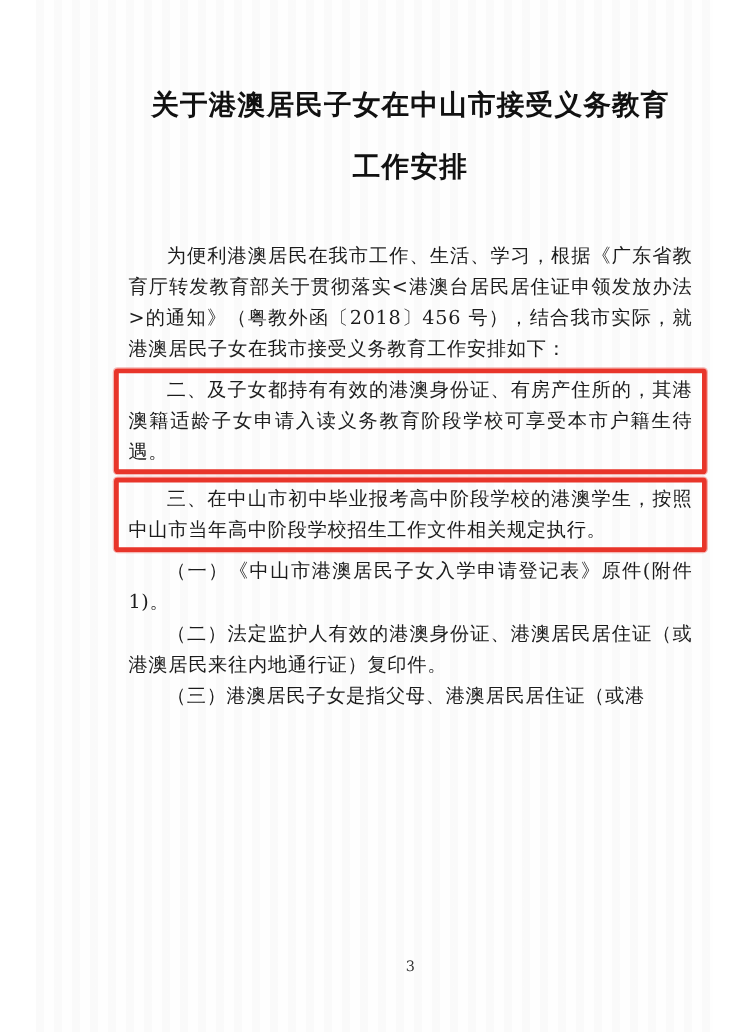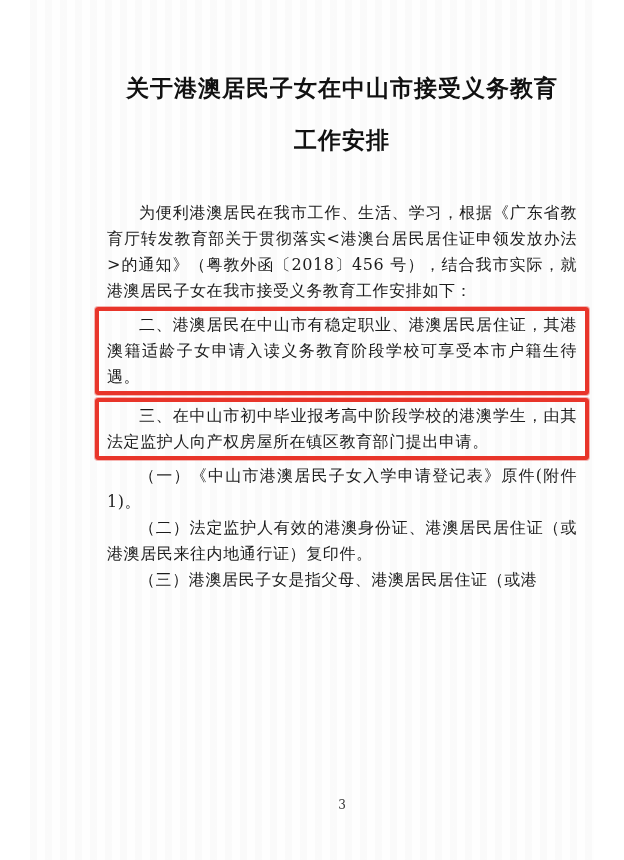--- a/index.html
+++ b/index.html
@@ -67,24 +67,24 @@
 <div class="page" style="--hl: #e8352a;">
 
   <div class="title">
     <div>关于港澳居民子女在中山市接受义务教育</div>
     <div>工作安排</div>
   </div>
 
   <div class="doc-body" id="paragraphs">
       <p class="para">为便利港澳居民在我市工作、生活、学习，根据《广东省教育厅转发教育部关于贯彻落实&lt;港澳台居民居住证申领发放办法&gt;的通知》（粤教外函〔2018〕456 号），结合我市实际，就港澳居民子女在我市接受义务教育工作安排如下：</p>
       <div class="redbox">
-        <p class="para">二、港澳居民在中山市有稳定职业、港澳居民居住证，其港澳籍适龄子女申请入读义务教育阶段学校可享受本市户籍生待遇。</p>
+        <p class="para">二、及子女都持有有效的港澳身份证、有房产住所的，其港澳籍适龄子女申请入读义务教育阶段学校可享受本市户籍生待遇。</p>
       </div>
       <div class="redbox">
-        <p class="para">三、在中山市初中毕业报考高中阶段学校的港澳学生，由其法定监护人向产权房屋所在镇区教育部门提出申请。</p>
+        <p class="para">三、在中山市初中毕业报考高中阶段学校的港澳学生，按照中山市当年高中阶段学校招生工作文件相关规定执行。</p>
       </div>
       <p class="para">（一）《中山市港澳居民子女入学申请登记表》原件(附件 1)。</p>
       <p class="para">（二）法定监护人有效的港澳身份证、港澳居民居住证（或港澳居民来往内地通行证）复印件。</p>
       <p class="para">（三）港澳居民子女是指父母、港澳居民居住证（或港</p>
     </div>
 
   <div class="page-number">3</div>
 
 </div>
 

